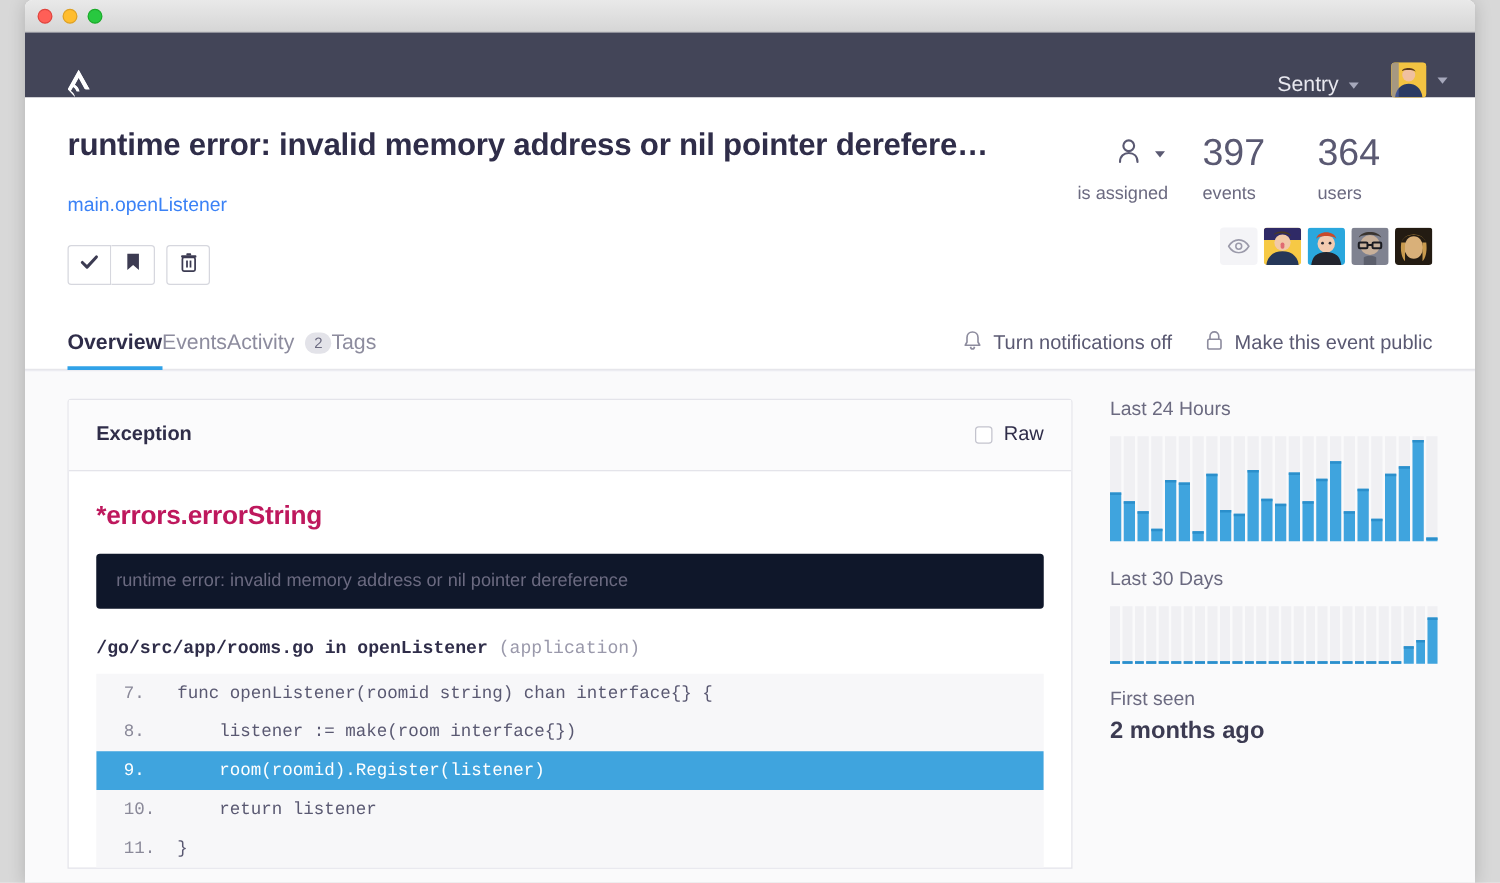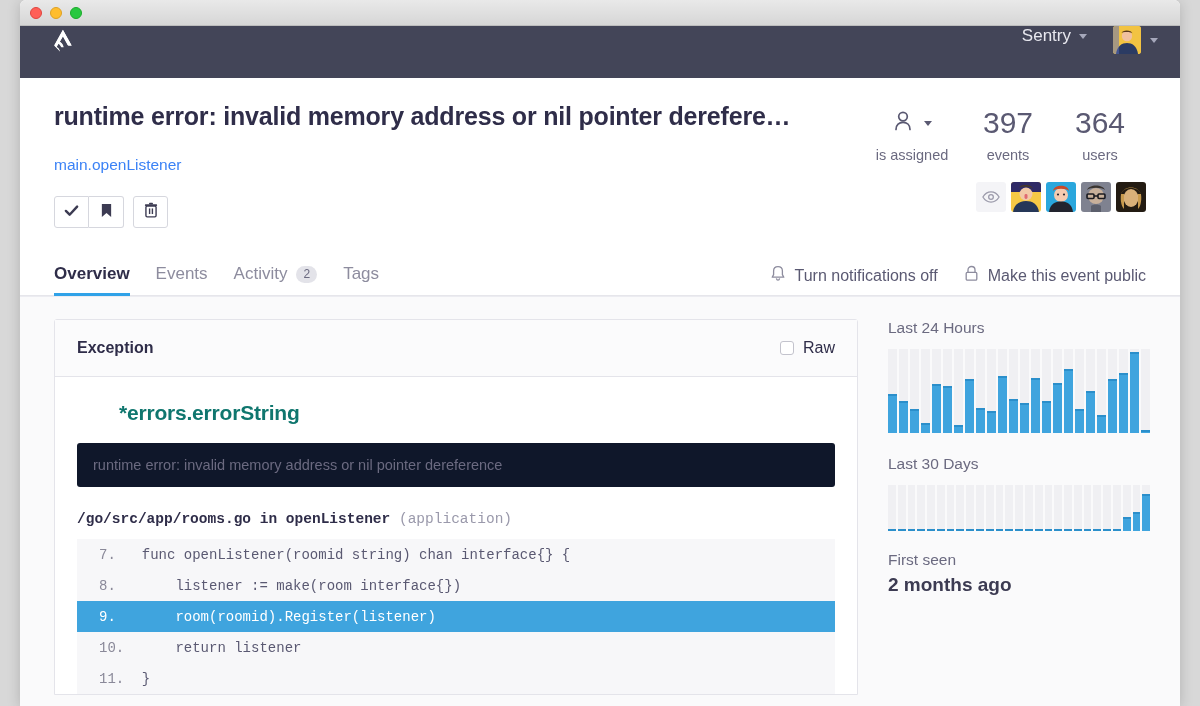--- a/index.html
+++ b/index.html
@@ -30,21 +30,21 @@
   }
   .dot { width: 12px; height: 12px; border-radius: 50%; margin-right: 8px; }
   .dot.red    { background: #ff5f57; border: 1px solid #e0443e; }
   .dot.yellow { background: #ffbd2e; border: 1px solid #dea123; }
   .dot.green  { background: #28c840; border: 1px solid #1aab29; }
 
   
   .topnav {
     height: 52px;
     background: #434558;
-    display: flex; align-items: flex-start;
+    display: flex; align-items: flex-end;
     padding: 0 22px 0 30px;
   }
   .logo { width: 26px; height: 26px; display:block; }
   .topnav-spacer { flex: 1; }
   .org-menu {
     display: flex; align-items: center; gap: 8px;
     color: #e8e8ef; font-size: 17px; margin-right: 26px; cursor: pointer;
   }
   .caret {
     width: 0; height: 0;
@@ -81,21 +81,21 @@
     border: 1px solid #d6d7de;
     background: #fff;
     display: flex; align-items: center; justify-content: center;
     cursor: pointer;
   }
   .btn-group .abtn:first-child { border-radius: 3px 0 0 3px; }
   .btn-group .abtn:last-child  { border-radius: 0 3px 3px 0; border-left: none; }
   .abtn.solo { border-radius: 3px; margin-left: 9px; }
 
   .issue-right { display: flex; align-items: flex-start; padding-top: 4px; }
-  .stat { text-align: center; min-width: 92px; }
+  .stat { text-align: left; min-width: 92px; }
   .stat.assign { min-width: 100px; }
   .stat-big {
     font-size: 30px; color: #5a5972; font-weight: normal; line-height: 34px;
   }
   .stat-label {
     font-size: 14.5px; color: #6b6a80; margin-top: 7px;
   }
   .assign-icons { display: flex; align-items: center; justify-content: center; gap: 7px; height: 34px; cursor: pointer; }
 
   
@@ -111,21 +111,21 @@
 
   
   .tabbar {
     margin-top: 26px;
     padding: 0 34px;
     display: flex; align-items: flex-end;
     border-bottom: 1px solid #e6e6eb;
     height: 42px;
     background: #fff;
   }
-  .tabs { display: flex; gap: 26px; align-items: flex-end; height: 100%; }
+  .tabs { display: flex; align-items: flex-end; height: 100%; }
   .tab {
     font-size: 17px; color: #8d8c9e; cursor: pointer;
     padding-bottom: 11px; position: relative; display: flex; align-items: center; gap: 9px;
   }
   .tab.active { color: #2f2d49; font-weight: bold; }
   .tab.active::after {
     content: ""; position: absolute; left: 0; right: 0; bottom: -1px;
     height: 3px; background: #30a2e8;
   }
   .tab-badge {
@@ -163,21 +163,21 @@
   .raw-toggle {
     margin-left: auto; display: flex; align-items: center; gap: 9px;
     font-size: 16px; color: #2f2d49; cursor: pointer;
   }
   .checkbox {
     width: 14px; height: 14px; border: 1.5px solid #c3c3cd;
     border-radius: 3px; background: #fff;
   }
   .panel-body { padding: 24px 22px 0 22px; }
   .exc-type {
-    font-size: 21px; font-weight: bold; color: #0f766e; letter-spacing: -0.2px; margin-left: 42px;
+    font-size: 21px; font-weight: bold; color: #be185d; letter-spacing: -0.2px;
   }
   .exc-value {
     margin-top: 18px;
     background: #0f172a;
     border-radius: 3px;
     padding: 14px 16px;
     font-size: 14.5px; color: #6b6a80;
   }
   .frame-title {
     margin-top: 24px;

